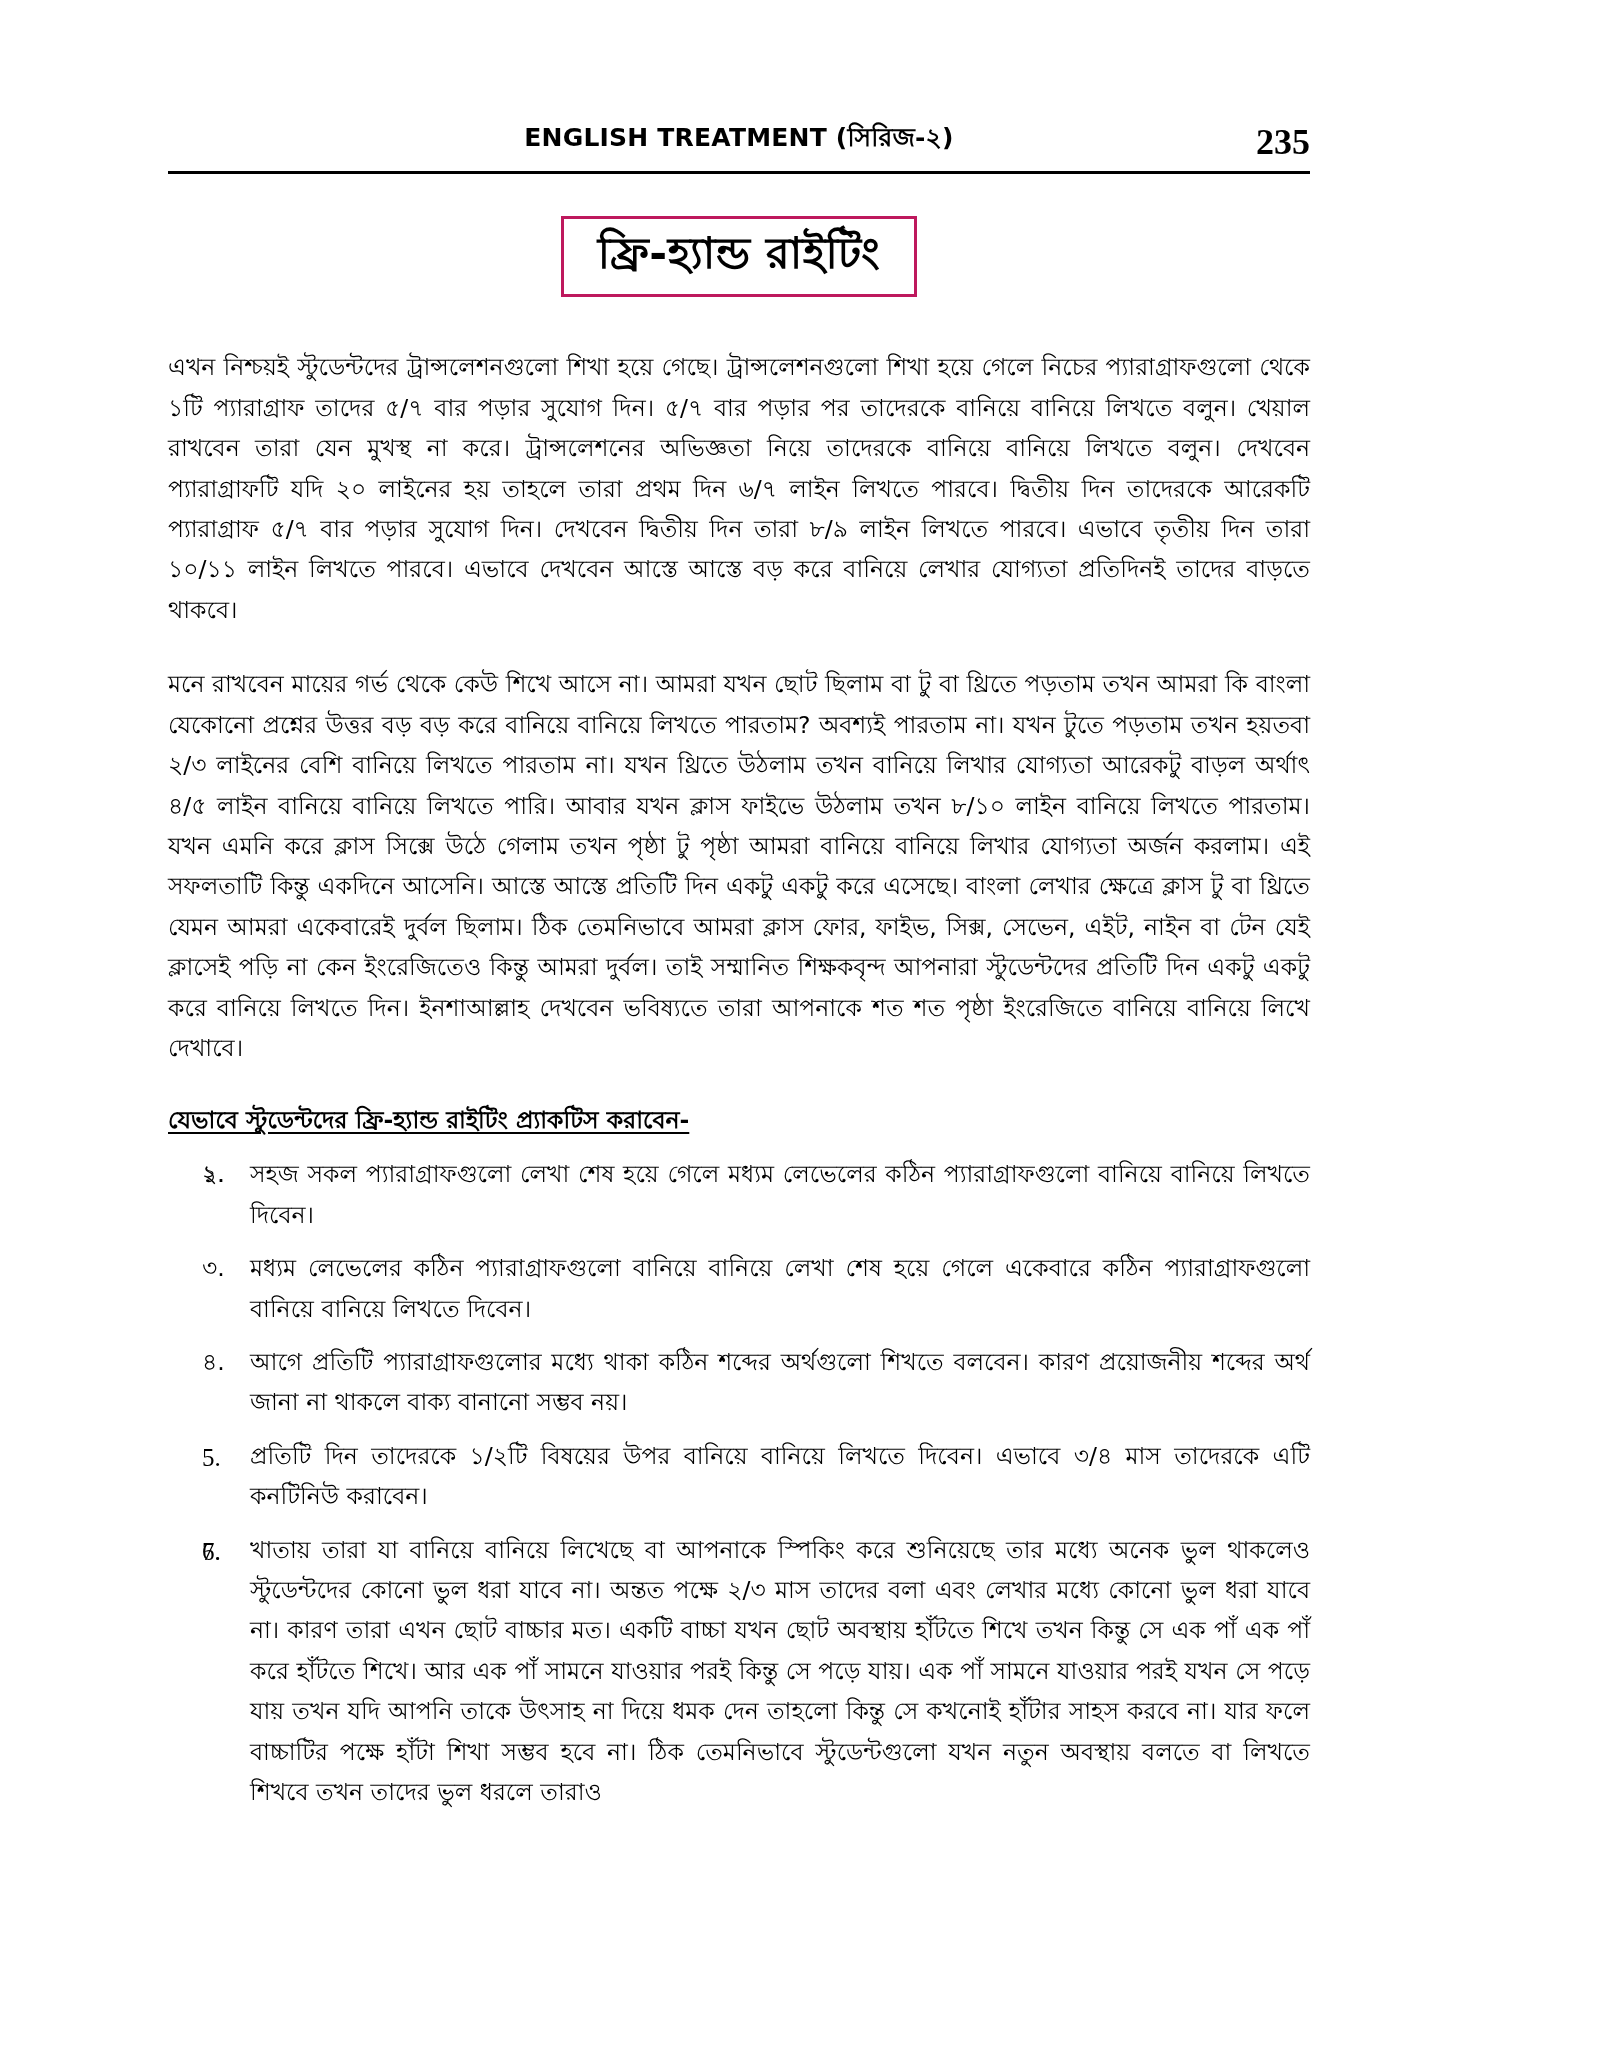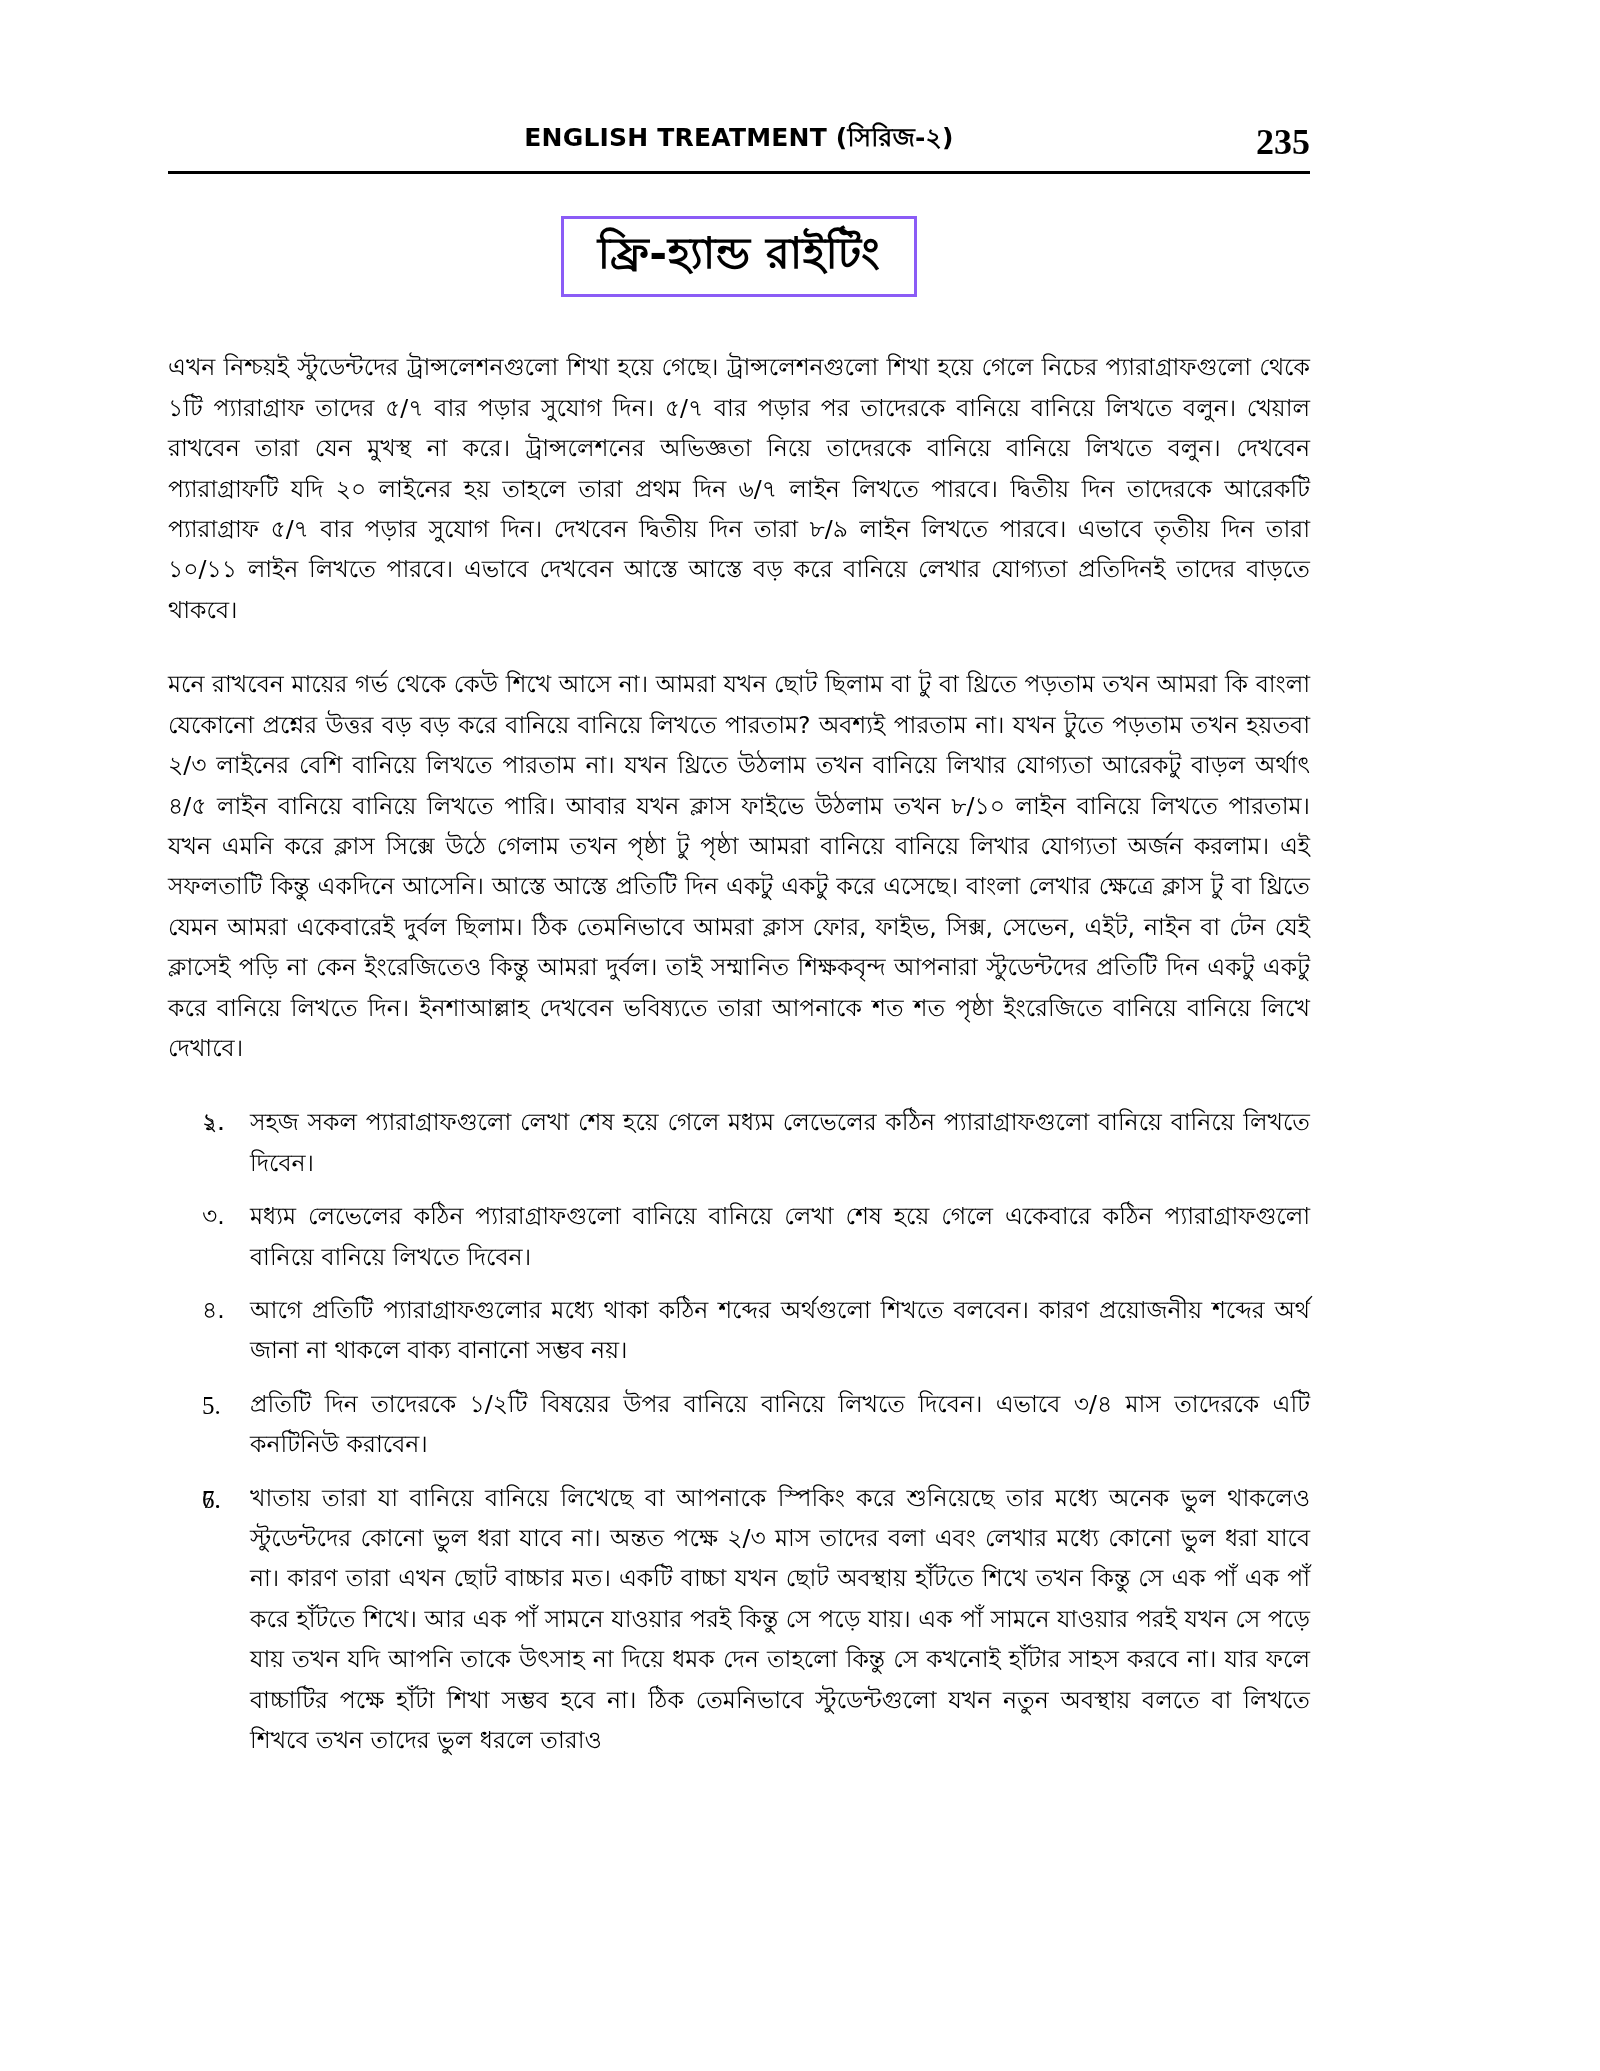--- a/index.html
+++ b/index.html
@@ -49,21 +49,21 @@
   }
 
   
   .title-wrap {
     display: flex;
     justify-content: center;
     margin-top: 42px;
     margin-bottom: 50px;
   }
   .title-box {
-    border: 3px solid #8b5cf6;
+    border: 3px solid #be185d;
     padding: 10px 34px 16px 34px;
     font-family: "DejaVu Sans", sans-serif;
     font-weight: bold;
     font-size: 43px;
     line-height: 1.15;
     letter-spacing: 0.5px;
   }
 
   
   .section-heading {
@@ -124,20 +124,21 @@
 
   <div class="title-wrap">
     <div class="title-box">ফ্রি-হ্যান্ড রাইটিং</div>
   </div>
 
 
   <p class="para">এখন নিশ্চয়ই স্টুডেন্টদের ট্রান্সলেশনগুলো শিখা হয়ে গেছে। ট্রান্সলেশনগুলো শিখা হয়ে গেলে নিচের প্যারাগ্রাফগুলো থেকে ১টি প্যারাগ্রাফ তাদের ৫/৭ বার পড়ার সুযোগ দিন। ৫/৭ বার পড়ার পর তাদেরকে বানিয়ে বানিয়ে লিখতে বলুন। খেয়াল রাখবেন তারা যেন মুখস্থ না করে। ট্রান্সলেশনের অভিজ্ঞতা নিয়ে তাদেরকে বানিয়ে বানিয়ে লিখতে বলুন। দেখবেন প্যারাগ্রাফটি যদি ২০ লাইনের হয় তাহলে তারা প্রথম দিন ৬/৭ লাইন লিখতে পারবে। দ্বিতীয় দিন তাদেরকে আরেকটি প্যারাগ্রাফ ৫/৭ বার পড়ার সুযোগ দিন। দেখবেন দ্বিতীয় দিন তারা ৮/৯ লাইন লিখতে পারবে। এভাবে তৃতীয় দিন তারা ১০/১১ লাইন লিখতে পারবে। এভাবে দেখবেন আস্তে আস্তে বড় করে বানিয়ে লেখার যোগ্যতা প্রতিদিনই তাদের বাড়তে থাকবে।</p>
 
   <p class="para">মনে রাখবেন মায়ের গর্ভ থেকে কেউ শিখে আসে না। আমরা যখন ছোট ছিলাম বা টু বা থ্রিতে পড়তাম তখন আমরা কি বাংলা যেকোনো প্রশ্নের উত্তর বড় বড় করে বানিয়ে বানিয়ে লিখতে পারতাম? অবশ্যই পারতাম না। যখন টুতে পড়তাম তখন হয়তবা ২/৩ লাইনের বেশি বানিয়ে লিখতে পারতাম না। যখন থ্রিতে উঠলাম তখন বানিয়ে লিখার যোগ্যতা আরেকটু বাড়ল অর্থাৎ ৪/৫ লাইন বানিয়ে বানিয়ে লিখতে পারি। আবার যখন ক্লাস ফাইভে উঠলাম তখন ৮/১০ লাইন বানিয়ে লিখতে পারতাম। যখন এমনি করে ক্লাস সিক্সে উঠে গেলাম তখন পৃষ্ঠা টু পৃষ্ঠা আমরা বানিয়ে বানিয়ে লিখার যোগ্যতা অর্জন করলাম। এই সফলতাটি কিন্তু একদিনে আসেনি। আস্তে আস্তে প্রতিটি দিন একটু একটু করে এসেছে। বাংলা লেখার ক্ষেত্রে ক্লাস টু বা থ্রিতে যেমন আমরা একেবারেই দুর্বল ছিলাম। ঠিক তেমনিভাবে আমরা ক্লাস ফোর, ফাইভ, সিক্স, সেভেন, এইট, নাইন বা টেন যেই ক্লাসেই পড়ি না কেন ইংরেজিতেও কিন্তু আমরা দুর্বল। তাই সম্মানিত শিক্ষকবৃন্দ আপনারা স্টুডেন্টদের প্রতিটি দিন একটু একটু করে বানিয়ে লিখতে দিন। ইনশাআল্লাহ দেখবেন ভবিষ্যতে তারা আপনাকে শত শত পৃষ্ঠা ইংরেজিতে বানিয়ে বানিয়ে লিখে দেখাবে।</p>
 
+  <h2 class="section-heading">যেভাবে স্টুডেন্টদের ফ্রি-হ্যান্ড রাইটিং প্র্যাকটিস করাবেন-</h2>
 
   <ol class="steps">
     <li>
       <span class="num">১.</span>
     </li>
     <li>
       <span class="num">২.</span>
       <span>সহজ সকল প্যারাগ্রাফগুলো লেখা শেষ হয়ে গেলে মধ্যম লেভেলের কঠিন প্যারাগ্রাফগুলো বানিয়ে বানিয়ে লিখতে দিবেন।</span>
     </li>
     <li>

